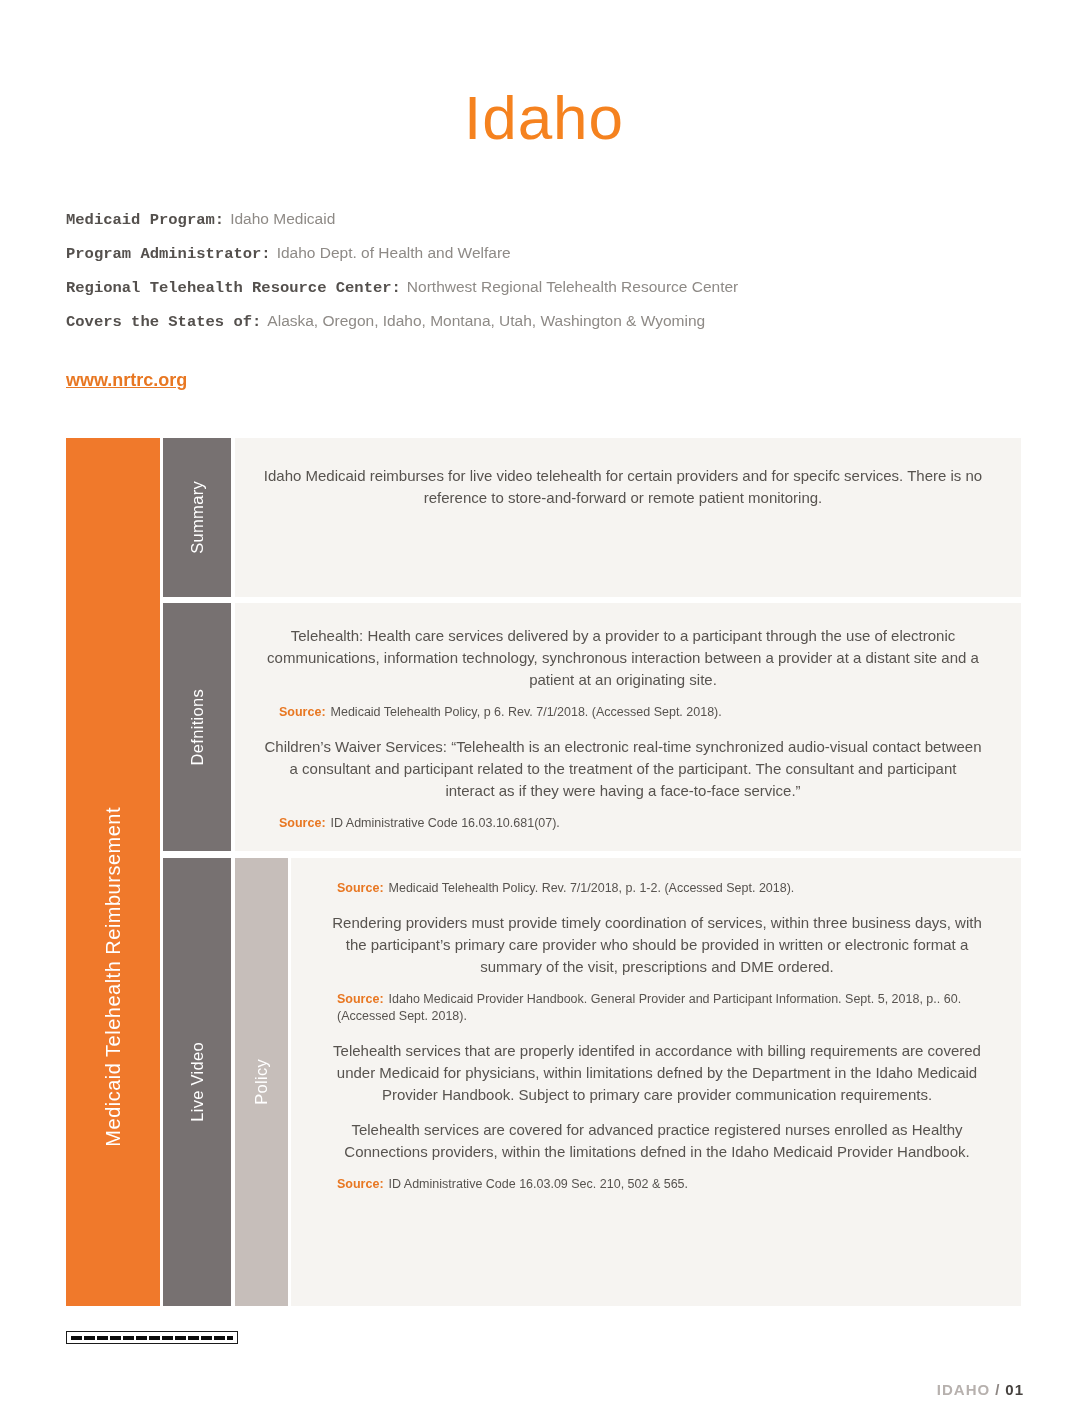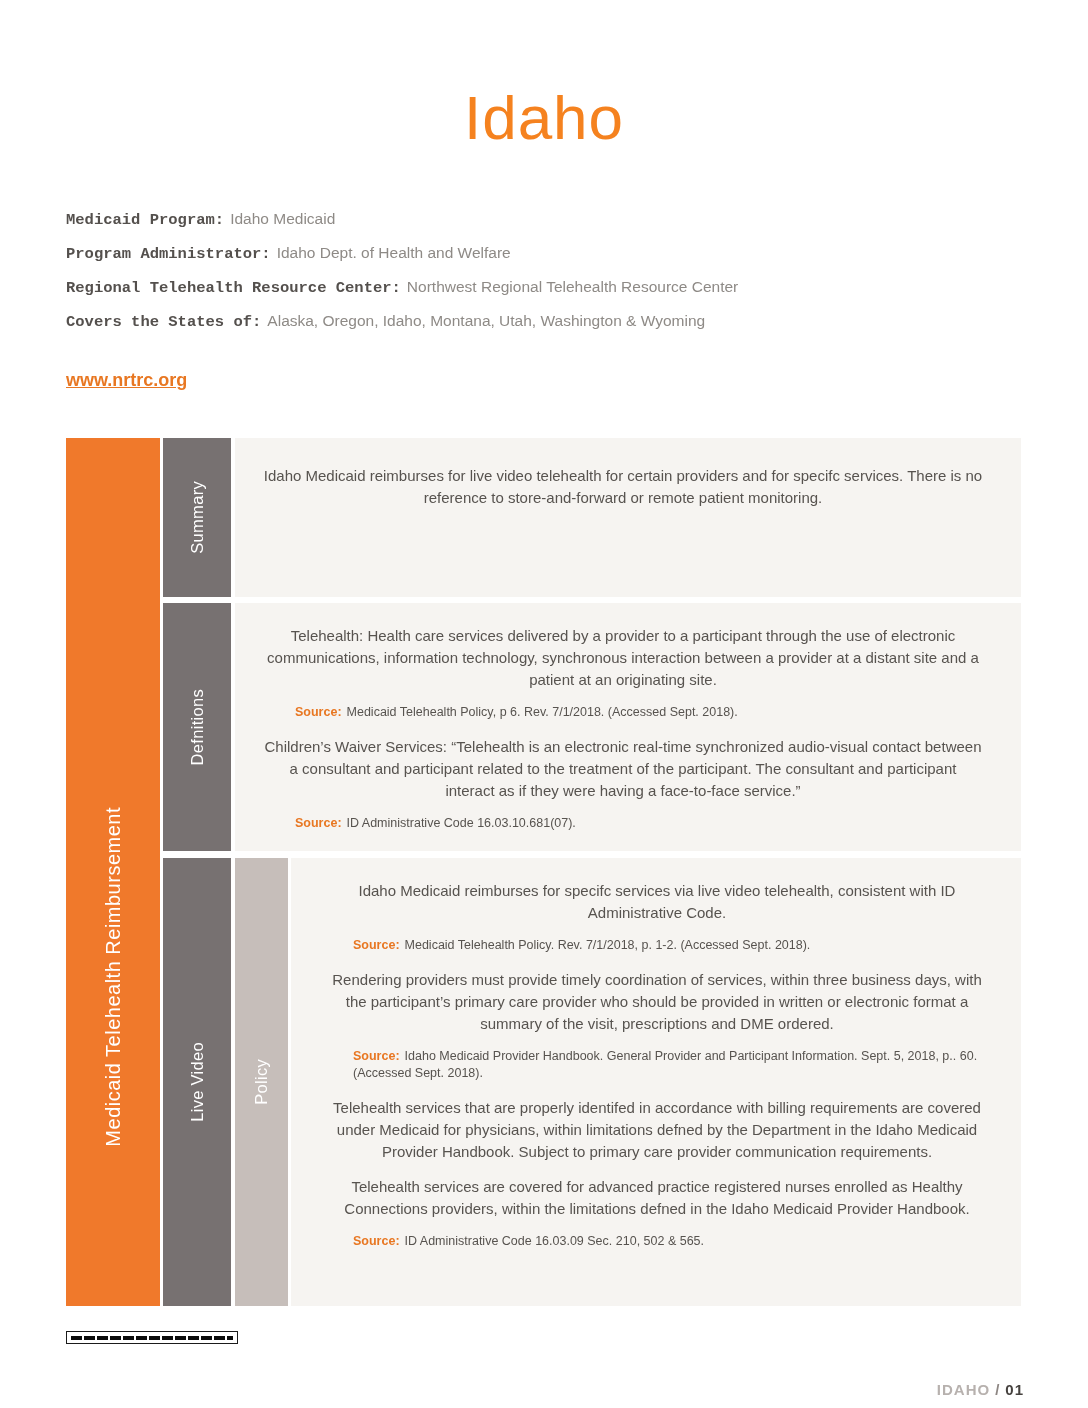--- a/index.html
+++ b/index.html
@@ -106,21 +106,21 @@
     font-size: 15px;
     line-height: 22px;
     color: #57534F;
     margin: 0 0 13px 0;
     text-align: center;
   }
   .source {
     font-size: 12.5px;
     line-height: 17px;
     color: #57534F;
-    margin: 0 0 15px 32px;
+    margin: 0 0 15px 16px;
   }
   .source-label { color: #E87722; font-weight: bold; margin-right: 5px; }
 
   
   .footer-fineprint-box {
     position: absolute;
     left: 66px; top: 1331px;
     width: 172px; height: 13px;
     border: 1px solid #1b1b1b;
     background: #ffffff;
@@ -202,21 +202,20 @@
       </div>
 
       <div class="section section-livevideo">
         <div class="tab">
           <span class="tab-label">Live Video</span>
         </div>
         <div class="sub-tab">
           <span class="tab-label">Policy</span>
         </div>
         <div class="panel panel-livevideo">
-          <p class="para">Idaho Medicaid reimburses for specifc services via live video telehealth, consistent with ID Administrative Code.</p>
           <div class="source">
             <span class="source-label">Source:</span><span>Medicaid Telehealth Policy. Rev. 7/1/2018, p. 1-2. (Accessed Sept. 2018).</span>
           </div>
           <p class="para">Rendering providers must provide timely coordination of services, within three business days, with the participant’s primary care provider who should be provided in written or electronic format a summary of the visit, prescriptions and DME ordered.</p>
           <div class="source">
             <span class="source-label">Source:</span><span>Idaho Medicaid Provider Handbook.  General Provider and Participant Information.  Sept. 5, 2018, p.. 60. (Accessed Sept. 2018).</span>
           </div>
           <p class="para">Telehealth services that are properly identifed in accordance with billing requirements are covered under Medicaid for physicians, within limitations defned by the Department in the Idaho Medicaid Provider Handbook.  Subject to primary care provider communication requirements.</p>
           <p class="para">Telehealth services are covered for advanced practice registered nurses enrolled as Healthy Connections providers, within the limitations defned in the Idaho Medicaid Provider Handbook.</p>
           <div class="source">

